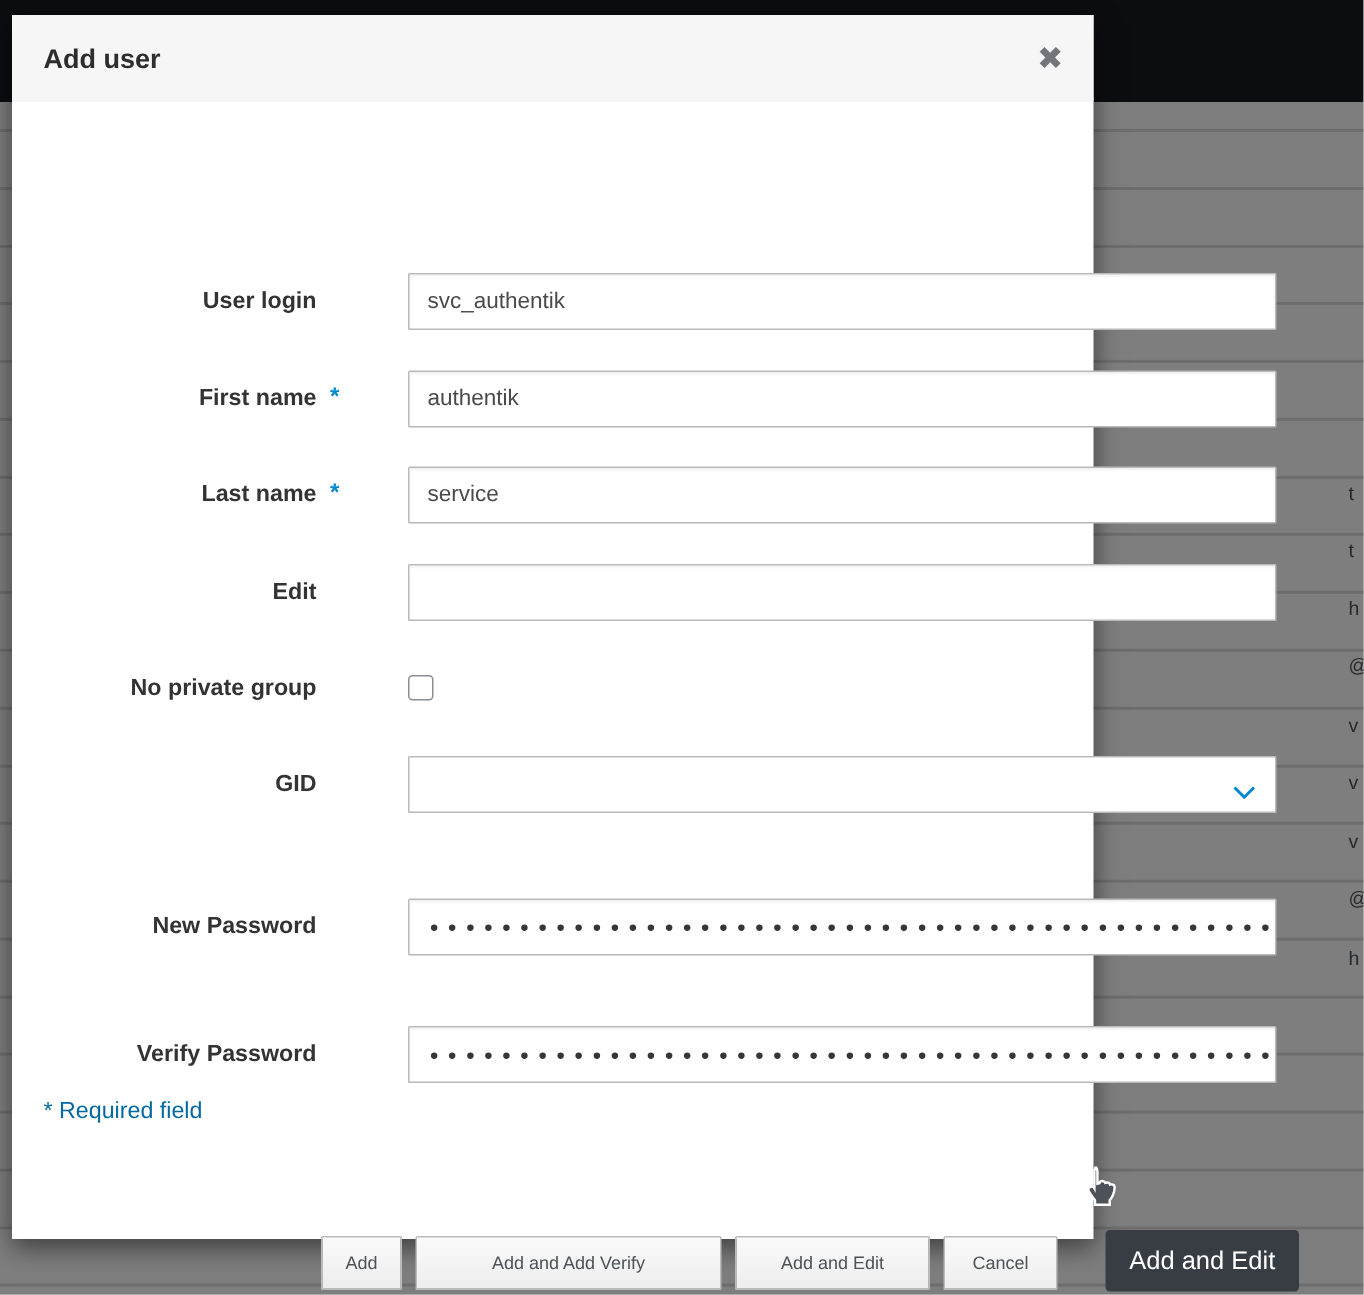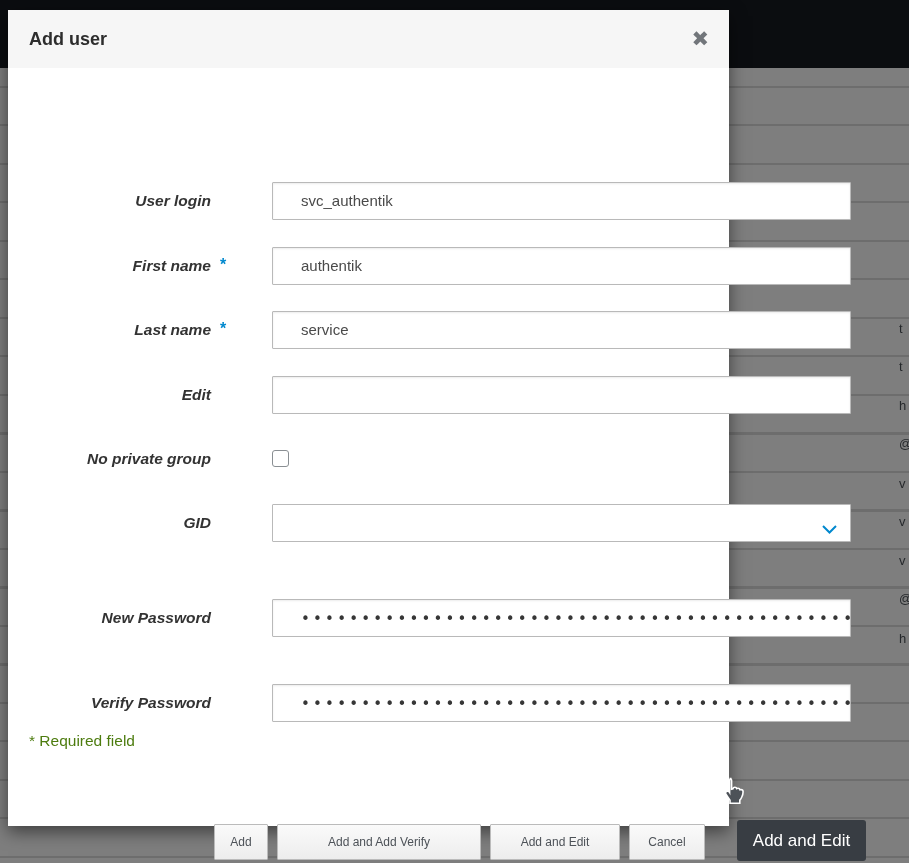--- a/index.html
+++ b/index.html
@@ -34,48 +34,48 @@
     font-size:21px;color:#72767b;cursor:pointer;background:none;border:none;padding:0;
     font-family:"DejaVu Sans",sans-serif;
   }
   .modal-body{position:absolute;left:0;top:58px;width:100%;height:758px;}
   
   .form-row{position:absolute;left:0;width:893px;height:38px;}
   .row-1{top:114px}.row-2{top:179px}.row-3{top:243px}.row-4{top:308px}
   .row-5{top:372px}.row-6{top:436px}.row-7{top:531px}.row-8{top:616px}
   .field-label{
     position:absolute;left:21px;width:182px;text-align:right;line-height:38px;
-    font-size:15.5px;font-weight:600;color:#333333;font-style:italic;
+    font-size:15.5px;font-weight:600;color:#333333;
   }
   .req-star{
     position:absolute;left:212px;line-height:36px;font-size:16px;font-weight:bold;color:#0088ce;
   }
   .text-input{
     position:absolute;left:264px;top:0;width:579px;height:38px;box-sizing:border-box;
     border:1px solid #b9b9b9;border-radius:1px;background:#fff;
     box-shadow:inset 0 1px 2px rgba(0,0,0,0.08);
-    padding:0 28px;font-size:15px;color:#4a4a4a;line-height:36px;
+    padding:0 12px;font-size:15px;color:#4a4a4a;line-height:36px;
     font-family:"Liberation Sans","DejaVu Sans",sans-serif;
   }
   .password-input{
     font-family:"DejaVu Sans",sans-serif;
     font-size:15px;letter-spacing:3.2px;color:#363636;line-height:38px;
     white-space:nowrap;overflow:hidden;
   }
   .checkbox{
     position:absolute;left:264px;top:10px;width:17px;height:17px;box-sizing:border-box;
     border:1px solid #8a8f93;border-radius:3px;background:#fff;
   }
   .select-box{
     position:absolute;left:264px;top:0;width:579px;height:38px;box-sizing:border-box;
     border:1px solid #b9b9b9;border-radius:1px;background:#fff;cursor:pointer;
   }
   .select-chevron{position:absolute;right:13px;top:15px;}
   .required-note{
-    position:absolute;left:21px;top:664px;font-size:15.5px;color:#4d7c0f;
+    position:absolute;left:21px;top:664px;font-size:15.5px;color:#0369a1;
   }
   
   .button-row{
     position:absolute;right:24px;top:756px;display:flex;gap:9px;
   }
   .btn{
     height:36px;box-sizing:border-box;border:1px solid #bbbbbb;border-radius:1px;
     background:linear-gradient(to bottom,#fafafa,#ededed);
     color:#4d5258;font-size:12px;font-family:"Liberation Sans","DejaVu Sans",sans-serif;
     padding:0 12px;cursor:pointer;white-space:nowrap;

